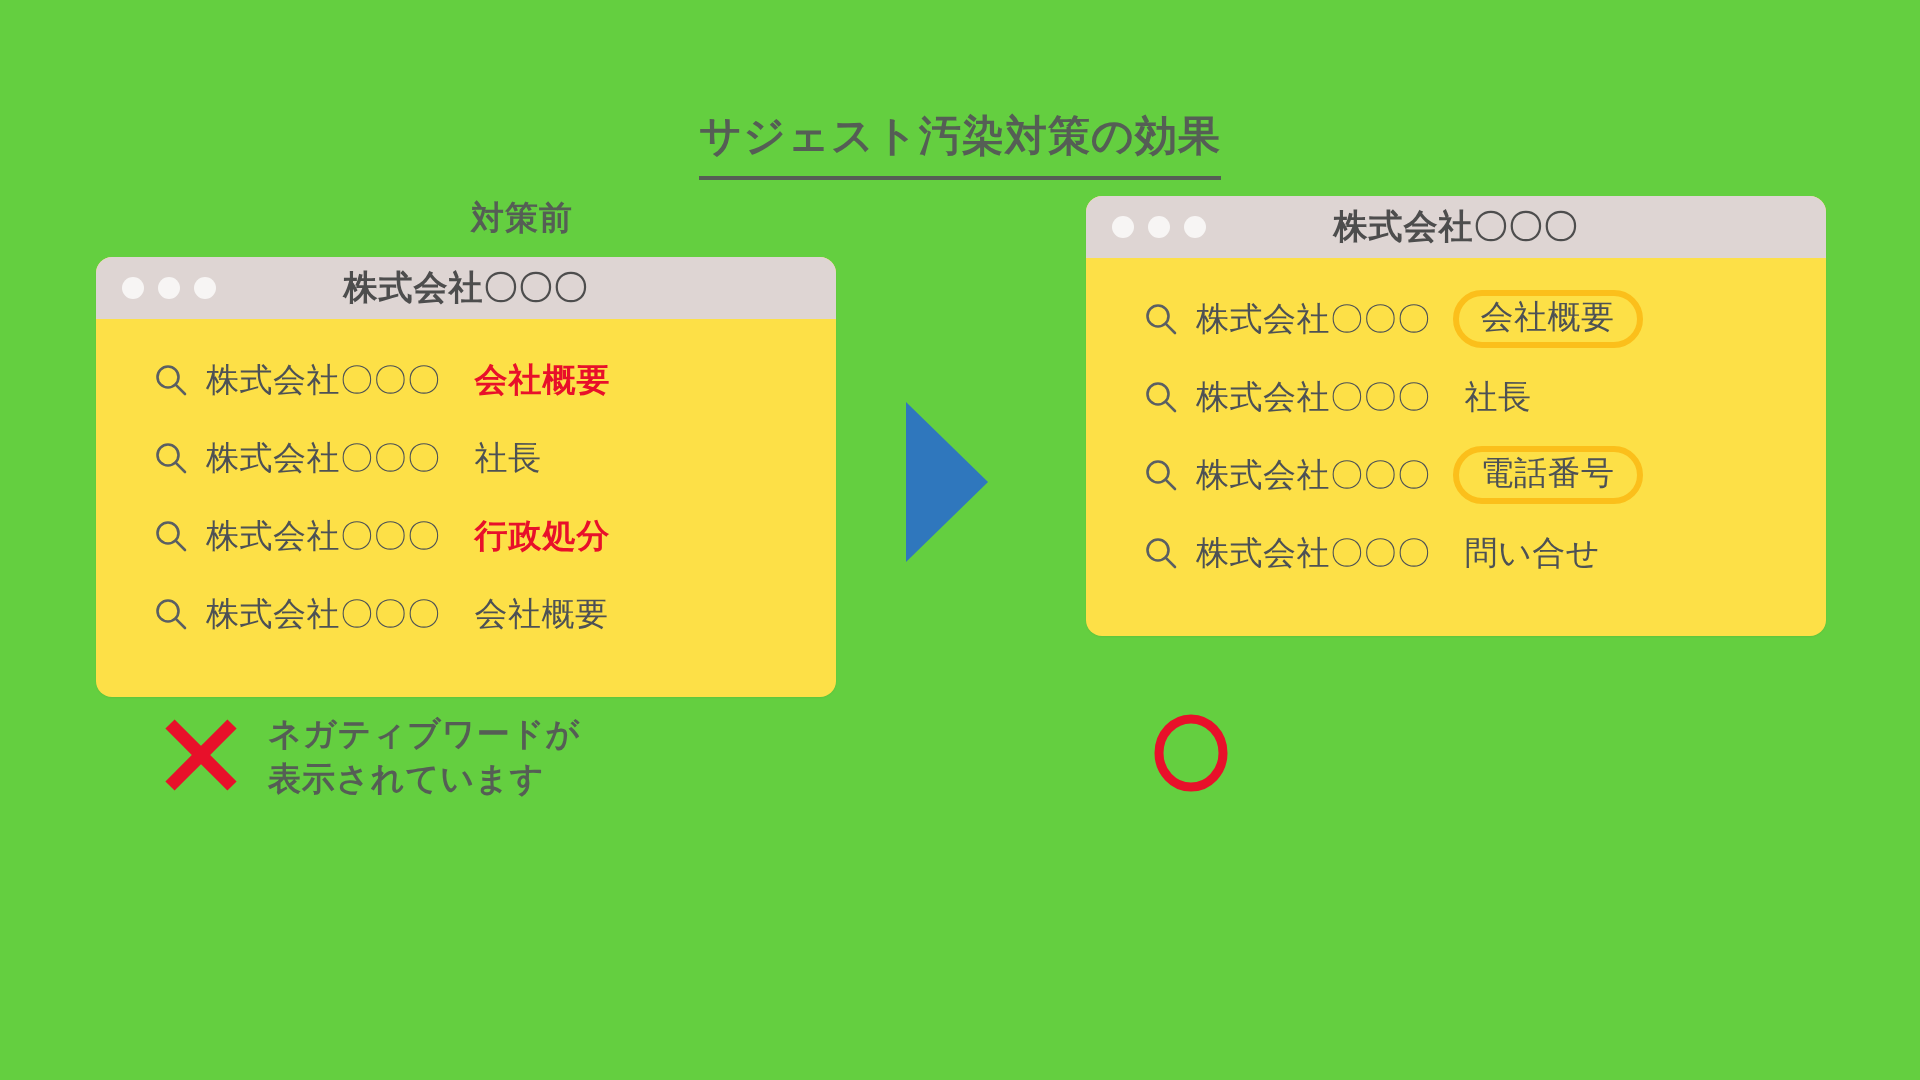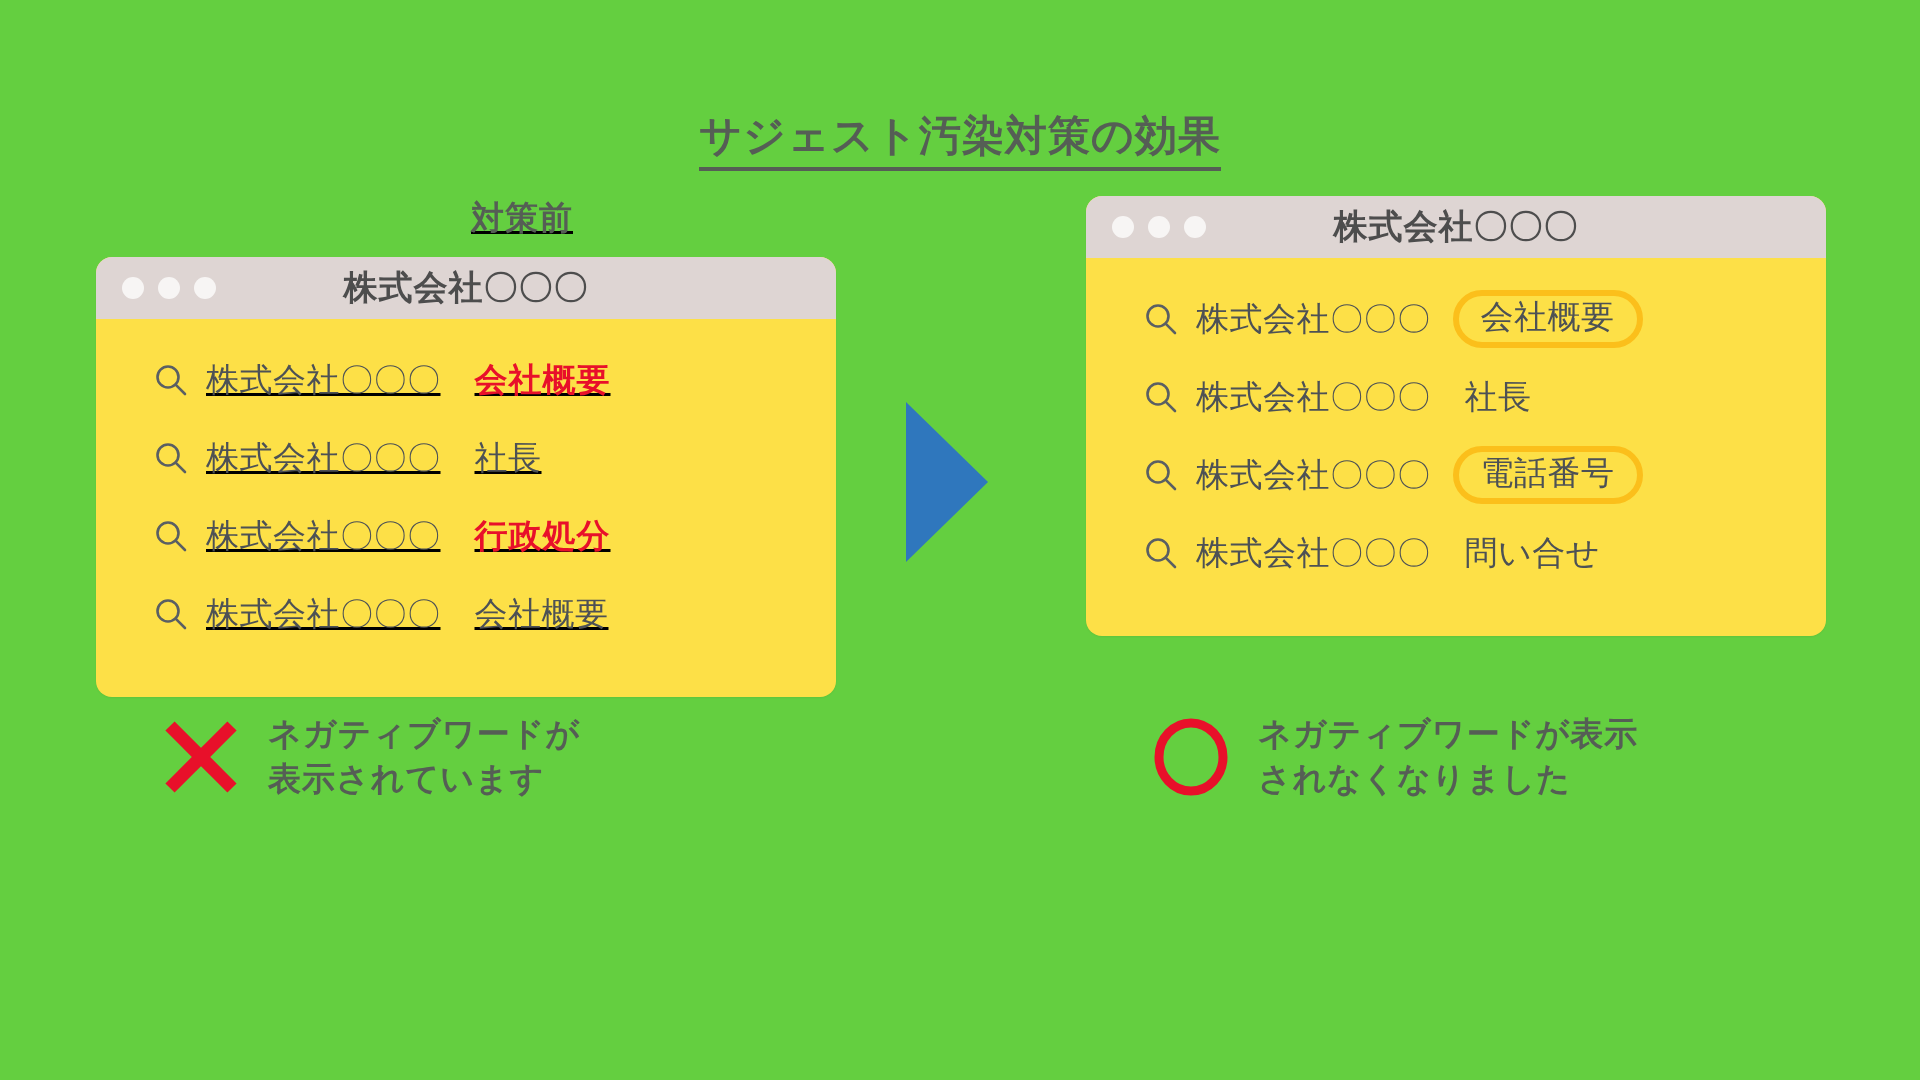--- a/index.html
+++ b/index.html
@@ -22,29 +22,29 @@
     left: 0;
     width: 1920px;
     text-align: center;
     font-size: 42px;
     font-weight: bold;
     color: #555e55;
     letter-spacing: 1px;
   }
   .page-title span {
     border-bottom: 4px solid #555e55;
-    padding-bottom: 7px;
+    padding-bottom: 16px;
   }
 
   
   .panel-group {
     position: absolute;
     top: 196px;
   }
-  .panel-group.left  { left: 96px;  width: 852px; text-decoration: underline; }
+  .panel-group.left  { left: 96px;  width: 852px; }
   .panel-group.right { left: 1086px; width: 740px; }
 
   .panel-caption {
     text-align: center;
     font-size: 33px;
     font-weight: bold;
     color: #555e55;
     margin-bottom: 16px;
     letter-spacing: 1px;
   }
@@ -141,21 +141,21 @@
     height: 0;
     border-top: 80px solid transparent;
     border-bottom: 80px solid transparent;
     border-left: 82px solid #2f77bd;
   }
 
   
   .note {
     position: absolute;
     display: flex;
-    align-items: flex-end;
+    align-items: center;
   }
   .note.left-note  { left: 160px;  top: 712px; }
   .note.right-note { left: 1150px; top: 712px; }
 
   .note-mark {
     flex: 0 0 auto;
     margin-right: 26px;
   }
   .note-text {
     font-size: 33px;
@@ -310,15 +310,13 @@
   <span class="note-text">ネガティブワードが
 表示されています</span>
 </div>
 
 <div class="note right-note">
   <span class="note-mark">
     <svg width="82" height="82" viewBox="0 0 82 82">
       <ellipse cx="41" cy="41" rx="32" ry="34" fill="none" stroke="#e8102a" stroke-width="9"></ellipse>
     </svg>
   </span>
-  <span class="note-text">ネガティブワードが表示
-されなくなりました</span>
 </div>
 
 </body></html>

